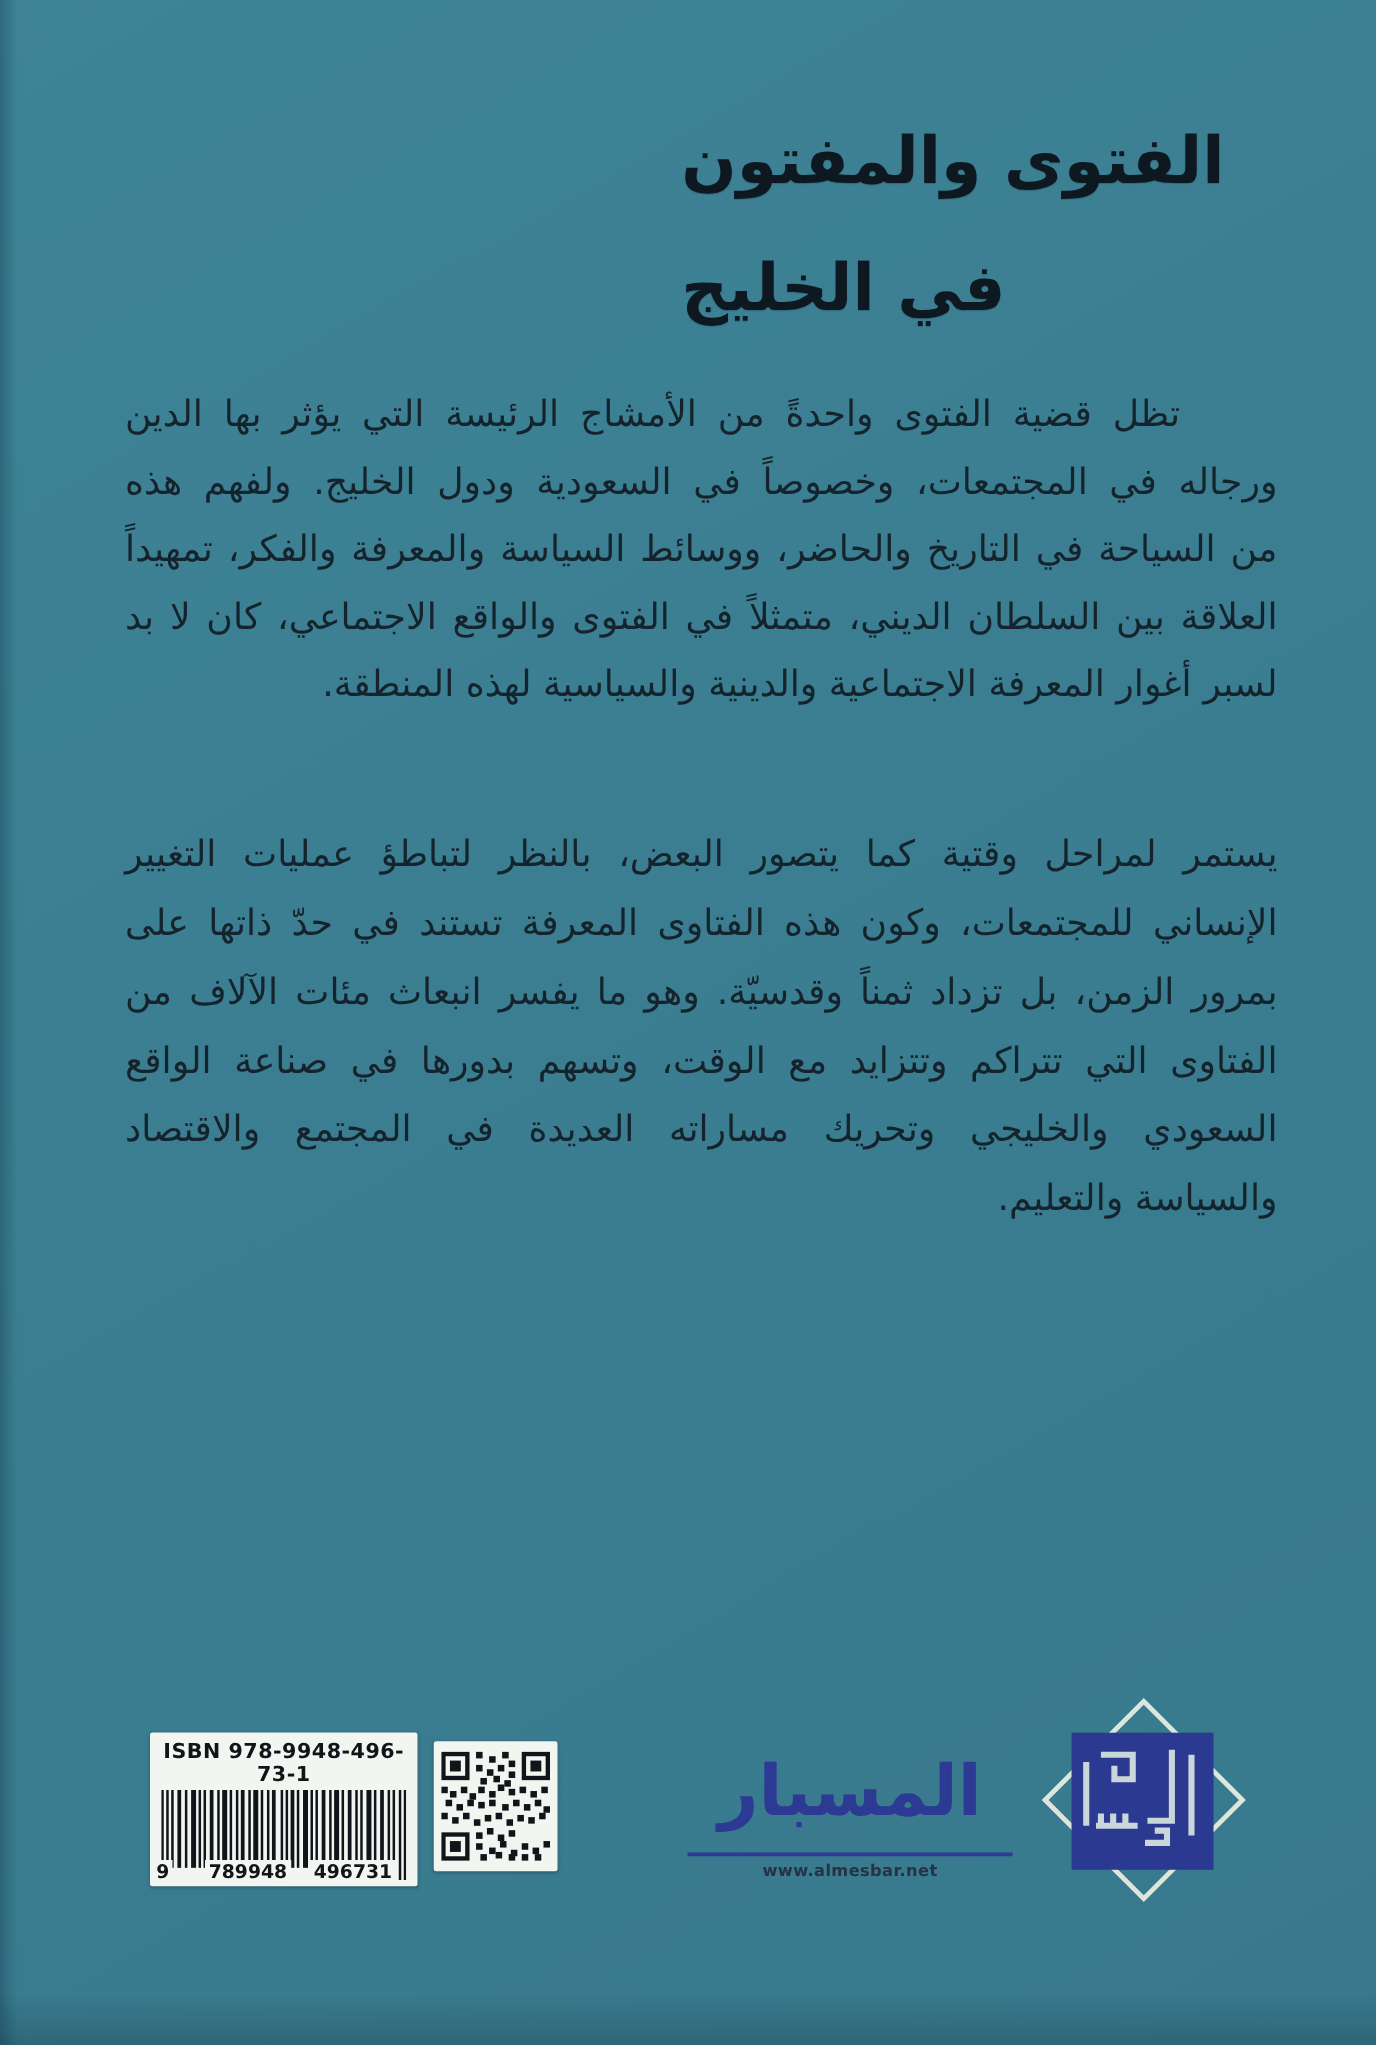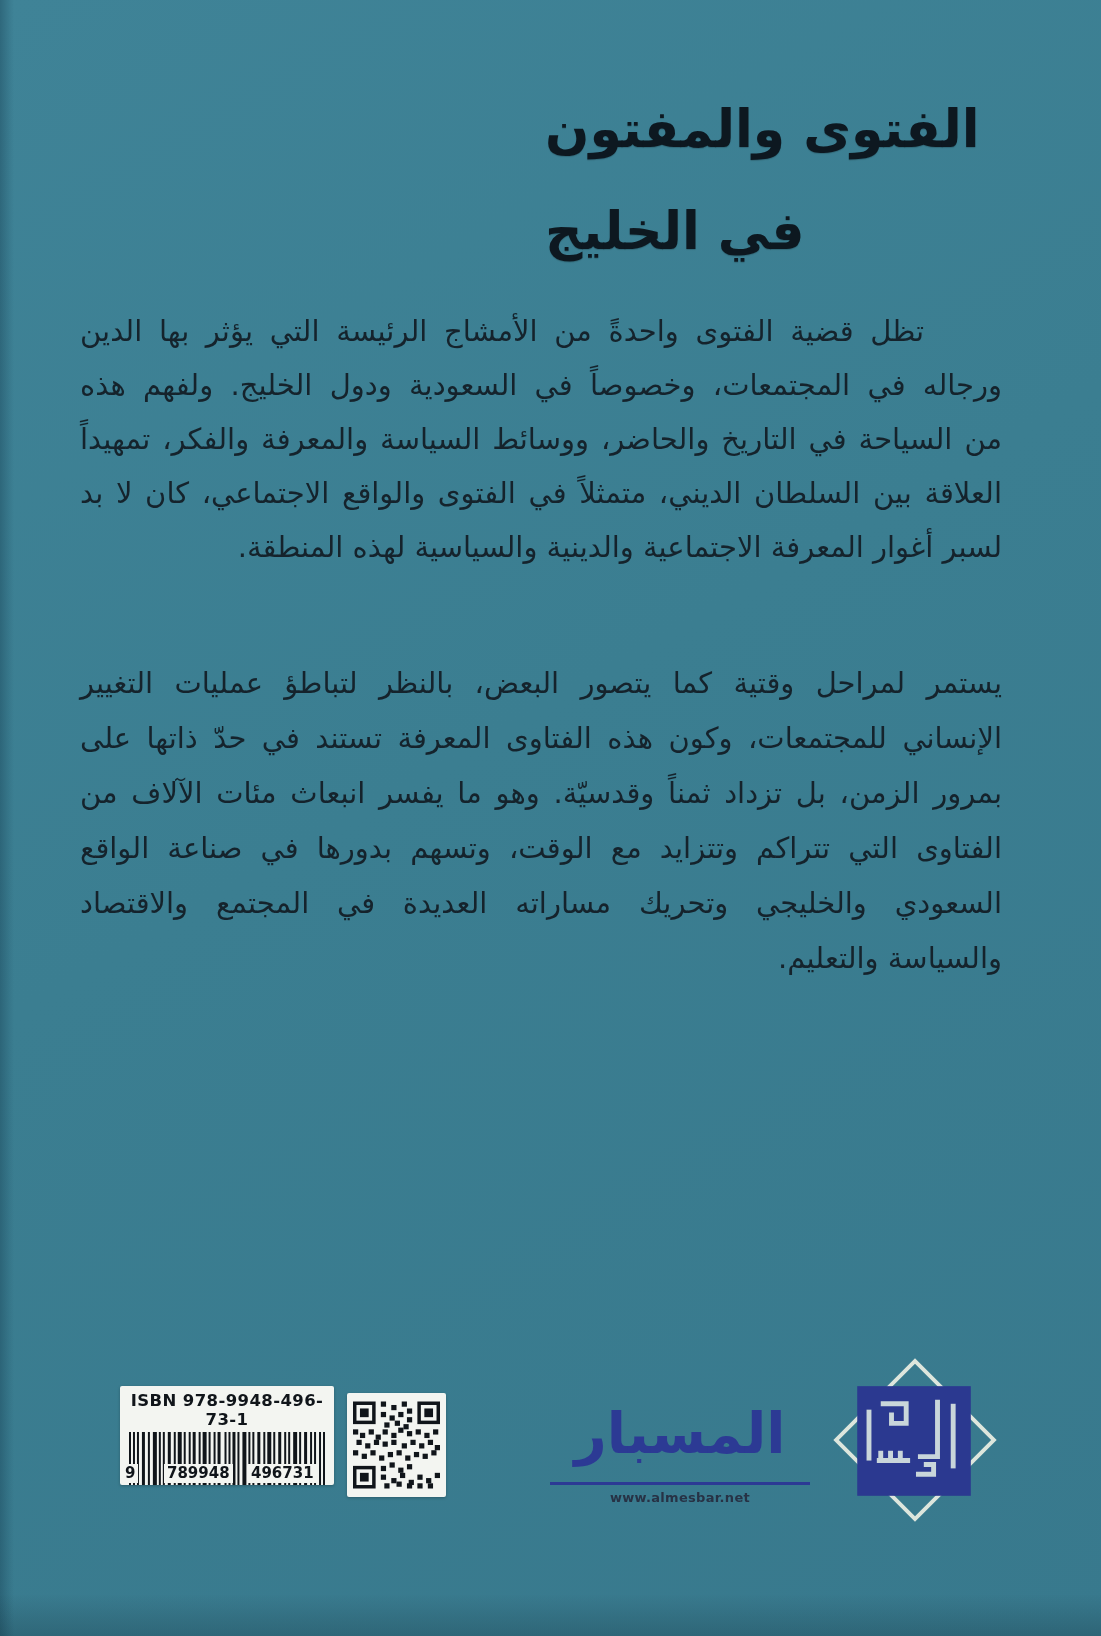--- a/index.html
+++ b/index.html
@@ -17,30 +17,30 @@
     position:absolute;left:0;bottom:0;width:100%;height:42px;
     background:linear-gradient(to bottom,rgba(10,30,40,0),rgba(10,30,40,.22));
   }
   .title{
     position:absolute;top:78px;left:545px;width:460px;
     text-align:left;direction:rtl;
     color:#0d1820;font-weight:bold;font-size:52px;line-height:102px;
     text-shadow:0 1px 1px rgba(0,0,0,.18);
   }
   .para{
-    position:absolute;left:80px;width:922px;direction:rtl;
+    position:absolute;left:100px;width:922px;direction:rtl;
     color:#15232c;font-size:29px;
   }
   .p1{top:304px;line-height:54px;}
   .p2{top:656px;line-height:55px;}
   .bl{text-align:justify;text-align-last:justify;white-space:nowrap;}
   .bl.first{padding-right:78px;}
   .bl.last{text-align:center;text-align-last:right;white-space:normal;}
   .isbn-card{
-    position:absolute;left:120px;top:1386px;width:214px;height:99px;
+    position:absolute;left:120px;top:1386px;width:214px;height:123px;
     background:#f3f5f1;border-radius:2px;box-shadow:0 1px 3px rgba(0,0,0,.25);
     overflow:hidden;
   }
   .isbn-text{
     margin-top:5px;text-align:center;
     font-size:16.5px;font-weight:600;letter-spacing:.4px;color:#10151a;
   }
   .barcode{display:block;margin:3px auto 0 auto;width:196px;height:72px;}
   .bc-digits{
     position:absolute;bottom:1px;left:0;right:0;height:20px;

